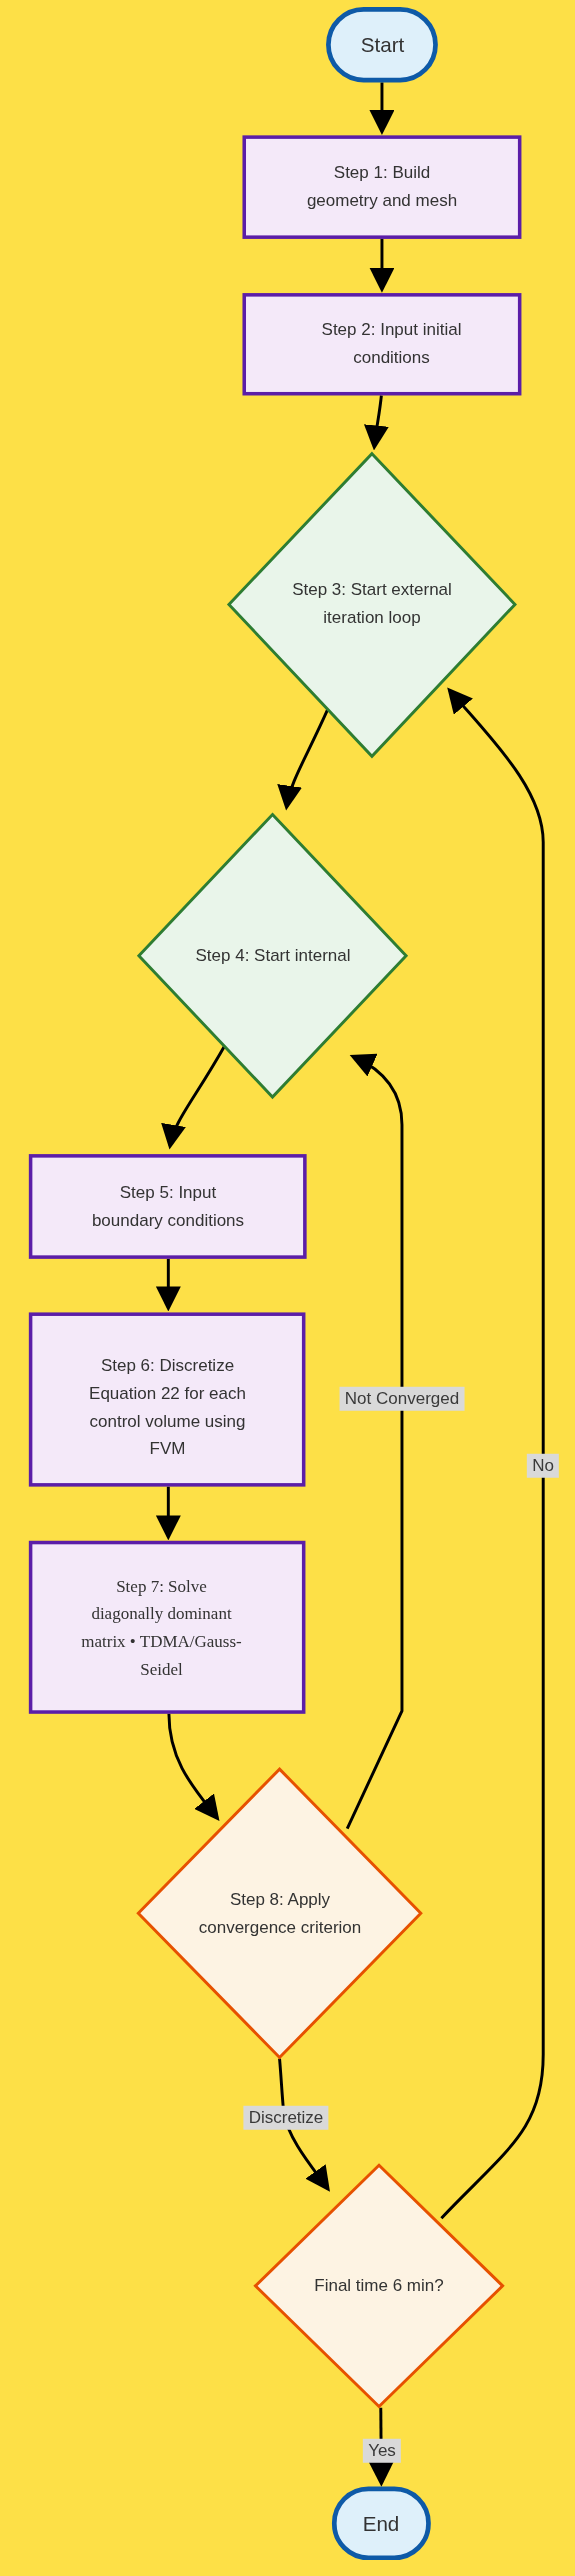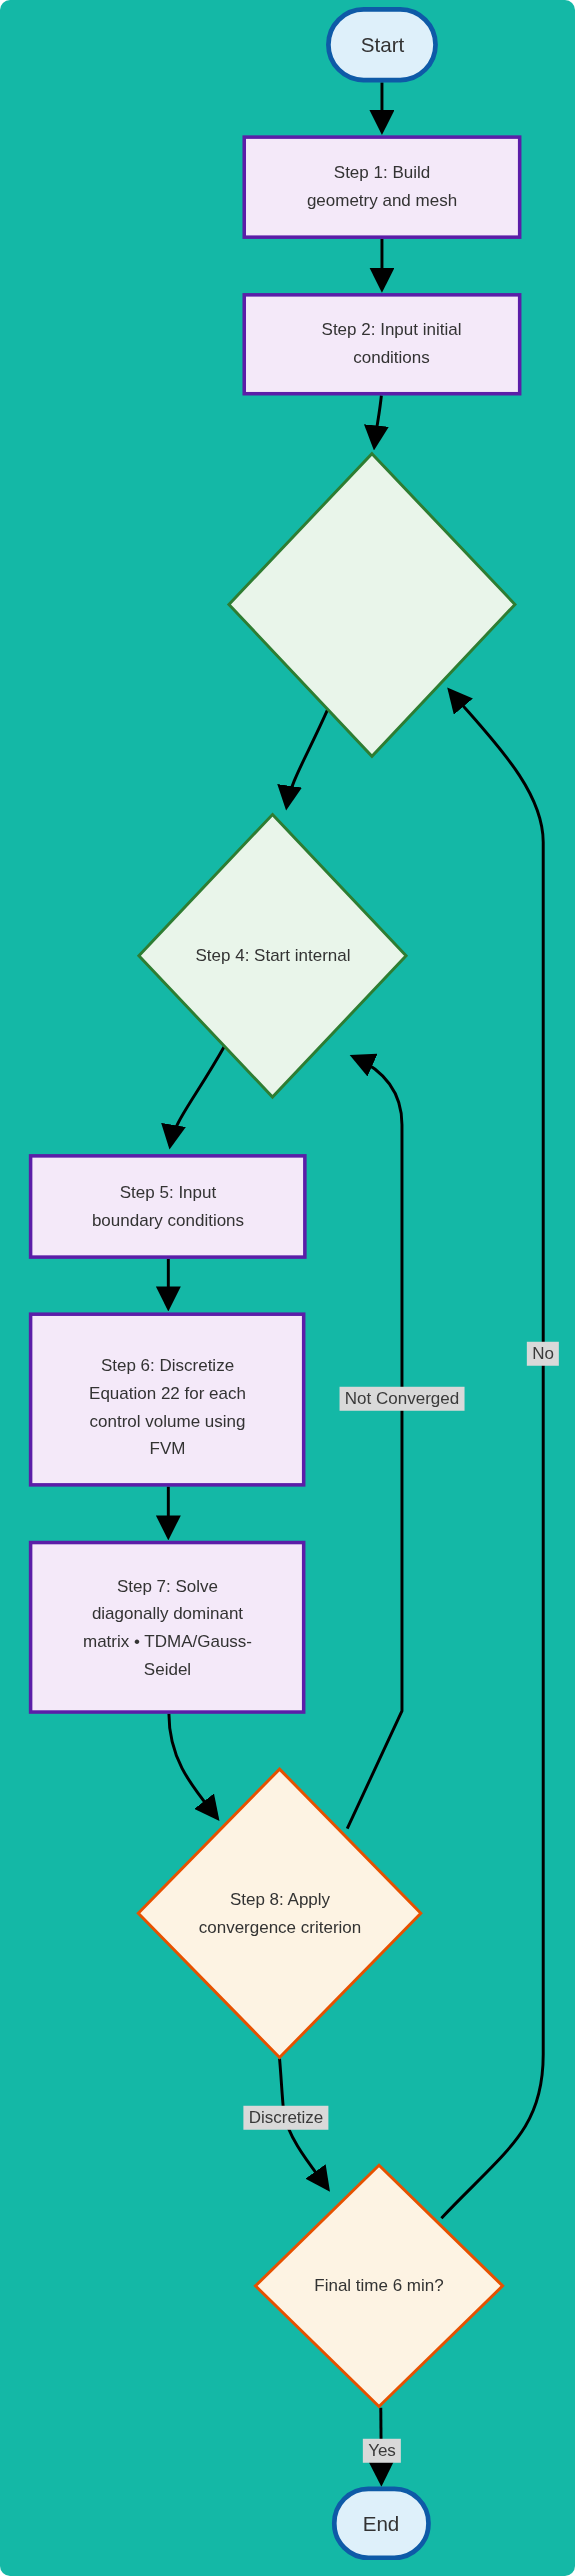--- a/index.html
+++ b/index.html
@@ -1,23 +1,22 @@
 <!DOCTYPE html>
 <html style="font-size:9.4px"><head>
 <meta charset="utf-8">
 <style>
   html, body { margin: 0; padding: 0; background: #ffffff; }
   #canvas {
     position: relative;
     width: 575px;
     height: 2576px;
-    background: #14b8a6;
+    background: #fde047;
     font-family: "Liberation Sans", "DejaVu Sans", sans-serif;
     overflow: hidden;
-    border-radius: 10px;
   }
   #canvas svg { position: absolute; inset: 0; }
 
   .node-label {
     position: absolute;
     display: flex;
     align-items: center;
     justify-content: center;
     text-align: center;
     color: #333333;
@@ -82,35 +81,37 @@
     <polygon class="decision-orange" points="475,3005 715,3250 475,3495 235,3250"></polygon>
     <polygon class="decision-orange" points="644,3678 854,3883 644,4088 434,3883"></polygon>
     <rect class="terminal" x="568" y="4228" width="160" height="117" rx="58" ry="58"></rect>
   </svg>
 
   <div class="node-label" style="left:329px; top:8.8px; width:107px; height:71px; font-size:20.6px;">Start</div>
   <div class="node-label" style="left:244px; top:137px; width:276px; height:100px;">Step 1: Build
 geometry and mesh</div>
   <div class="node-label" style="left:244px; top:294px; width:295px; height:99px;">Step 2: Input initial
 conditions</div>
+  <div class="node-label" style="left:266px; top:533px; width:212px; height:141px;">Step 3: Start external
+iteration loop</div>
   <div class="node-label" style="left:155px; top:897px; width:236px; height:118px;">Step 4: Start internal</div>
   <div class="node-label" style="left:31px; top:1156px; width:274px; height:101px;">Step 5: Input
 boundary conditions</div>
   <div class="node-label" style="left:31px; top:1314px; width:273px; height:171px;margin-top:8px;">Step 6: Discretize
 Equation 22 for each
 control volume using
 FVM</div>
-  <div class="node-label" style="left:31px; top:1543px; width:273px; height:170px;">Step 7: Solve
+  <div class="node-label" style="left:25px; top:1543px; width:273px; height:170px;font-family:Liberation Serif, serif;">Step 7: Solve
 diagonally dominant
 matrix • TDMA/Gauss-
 Seidel</div>
   <div class="node-label" style="left:174px; top:1843px; width:212px; height:141px;">Step 8: Apply
 convergence criterion</div>
   <div class="node-label" style="left:261px; top:2239px; width:236px; height:94px;">Final time 6 min?</div>
   <div class="node-label" style="left:334px; top:2489px; width:94px; height:69px; font-size:20.6px;text-align:right;">End</div>
 
   <div class="edge-label" style="left:402px; top:1399px;">Not Converged</div>
-  <div class="edge-label" style="left:543px; top:1354px;">No</div>
+  <div class="edge-label" style="left:543px; top:1466px;">No</div>
   <div class="edge-label" style="left:286px; top:2118px;">Discretize</div>
   <div class="edge-label" style="left:382px; top:2451px;">Yes</div>
 
 </div>
 
 
 </body></html>

